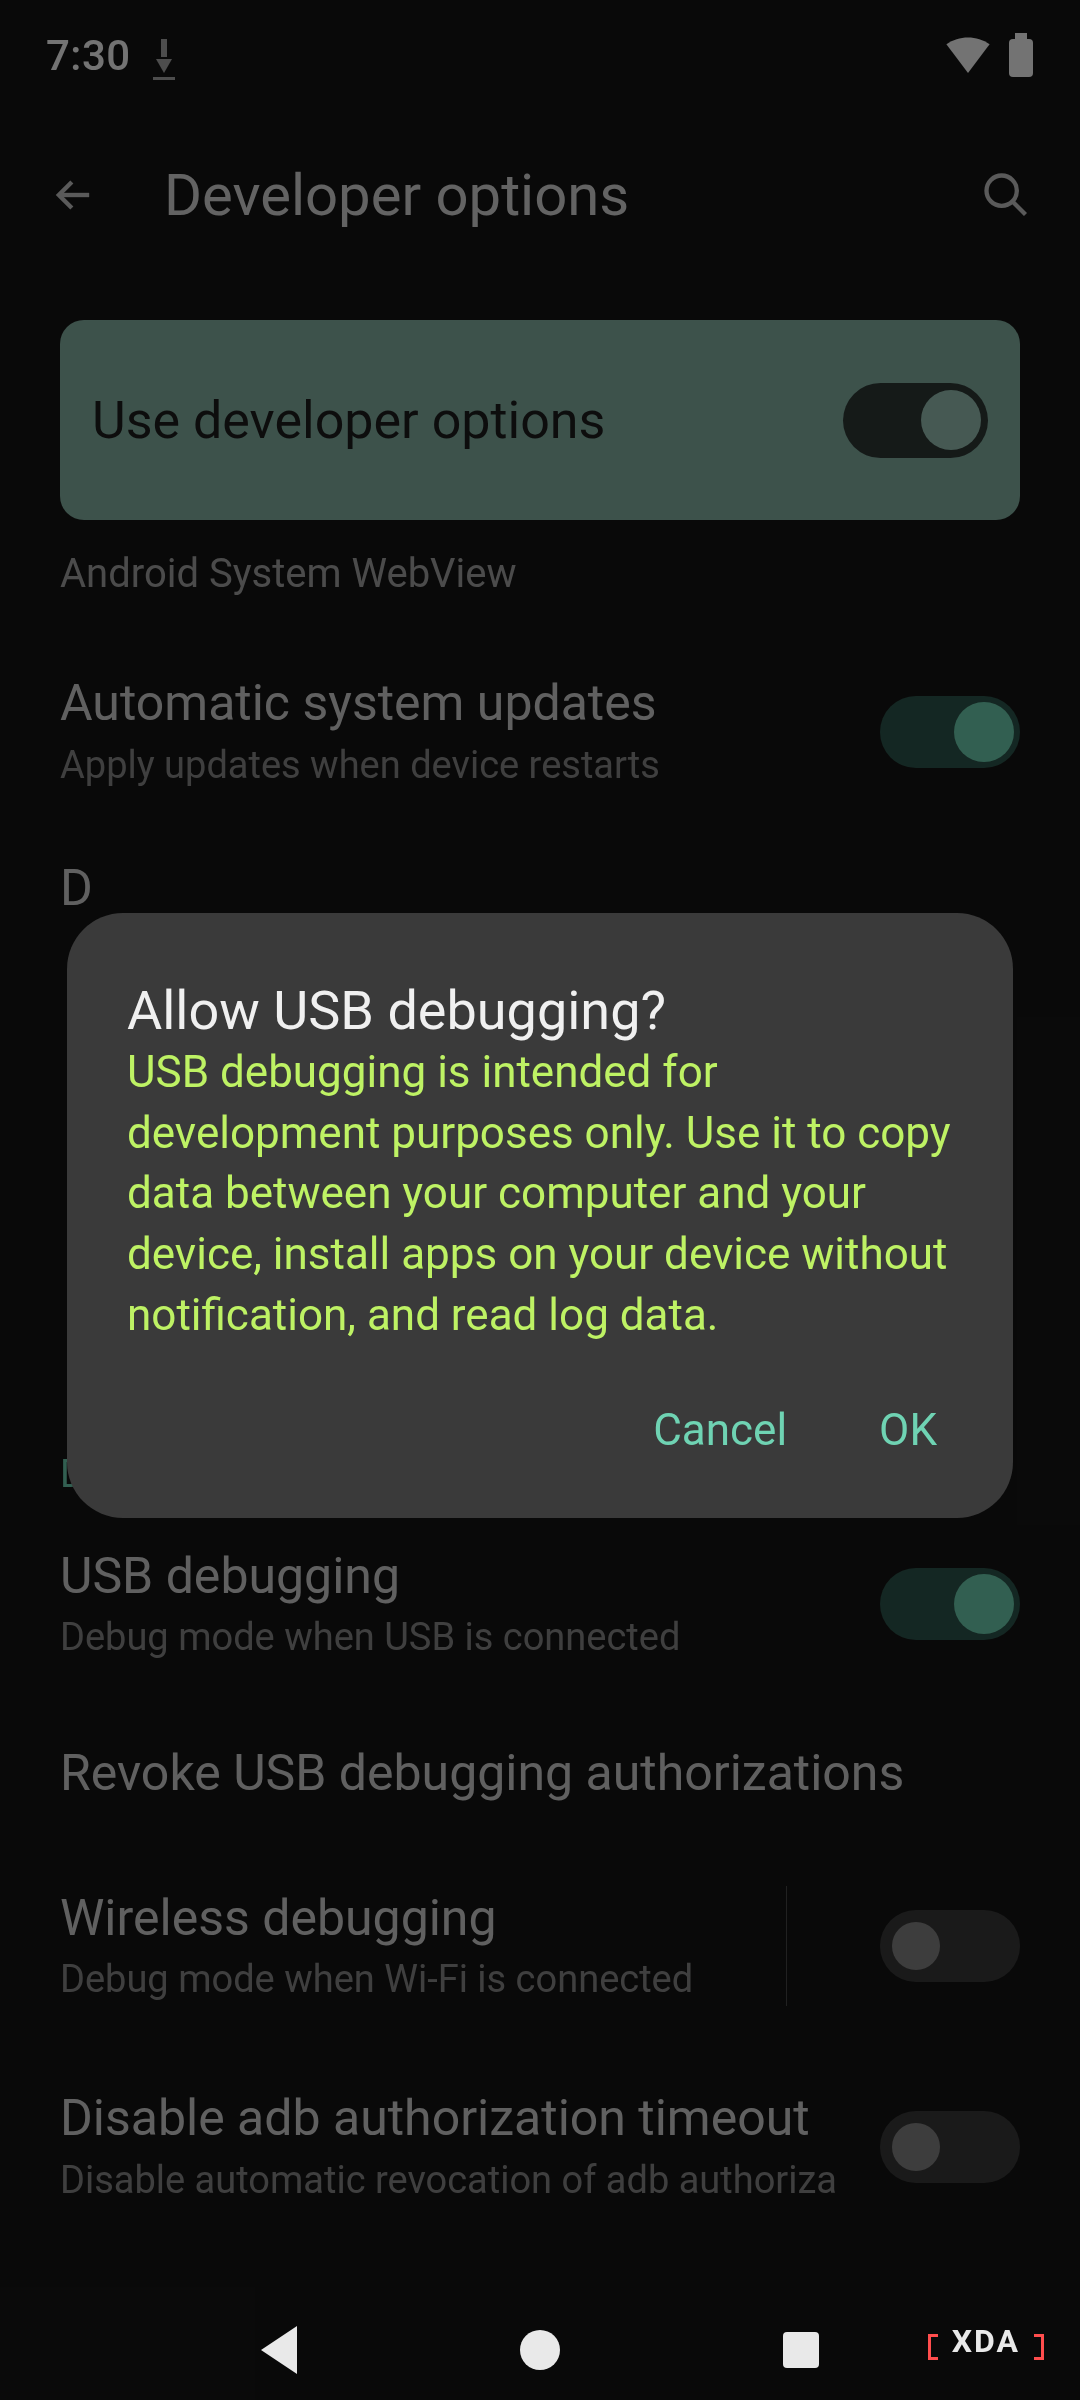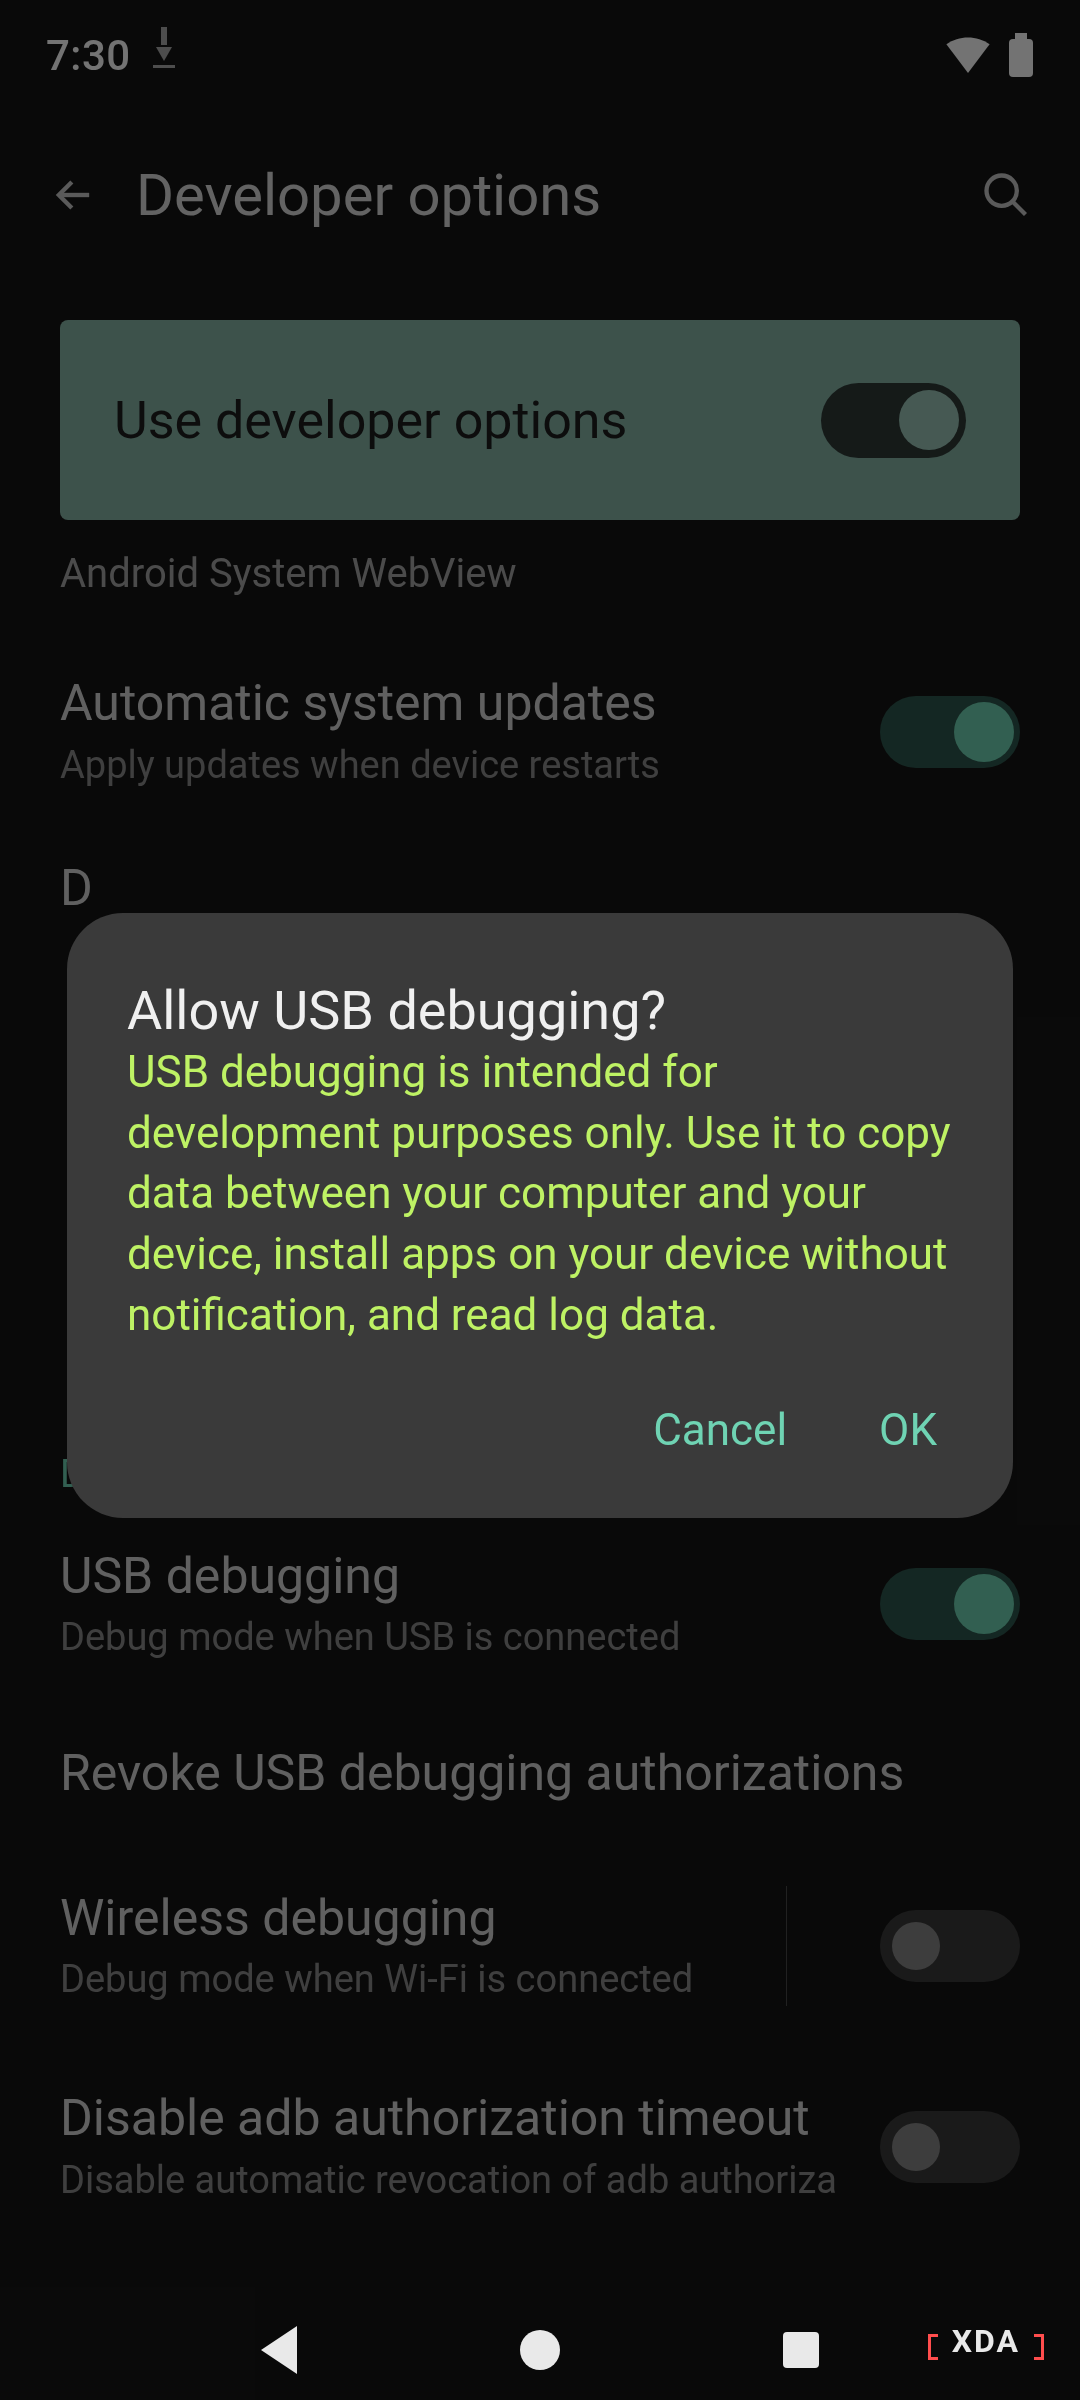--- a/index.html
+++ b/index.html
@@ -1,39 +1,39 @@
 <!DOCTYPE html>
 <html><head>
 <meta charset="utf-8">
 <style>
   *{box-sizing:border-box;margin:0;padding:0;font-family:Roboto,"Segoe UI",Arial,sans-serif;-webkit-font-smoothing:antialiased}
   html,body{width:1080px;height:2400px;background:#161616;overflow:hidden;position:relative}
 
   
   .status-bar{position:absolute;top:0;left:0;right:0;height:110px;display:flex;align-items:center;justify-content:space-between;padding:0 46px;color:#fff}
-  .status-left{display:flex;align-items:flex-start;gap:22px}
+  .status-left{display:flex;align-items:flex-end;gap:22px}
   .clock{font-size:42px;font-weight:500;letter-spacing:.5px}
   .dl-icon{display:flex;flex-direction:column;align-items:center;gap:2px;opacity:.8}
   .dl-icon .arrow{border-left:8px solid transparent;border-right:8px solid transparent;border-top:14px solid #cfcfcf}
   .dl-icon .stem{width:6px;height:18px;background:#cfcfcf;margin-top:-4px}
   .dl-icon .bar{width:22px;height:3px;background:#cfcfcf;margin-top:2px}
   .status-right{display:flex;align-items:center;gap:18px}
   .wifi-icon svg,.battery-icon svg{display:block}
 
   
-  .app-bar{position:absolute;top:130px;left:0;right:0;height:130px;display:flex;align-items:center;gap:32px;padding:0 44px;color:#c7c7c7}
+  .app-bar{position:absolute;top:130px;left:0;right:0;height:130px;display:flex;align-items:center;gap:60px;padding:0 44px;color:#c7c7c7}
   .page-title{font-size:58px;font-weight:400;color:#dcdcdc}
   .back-icon,.search-icon{width:60px;height:60px;display:flex;align-items:center;justify-content:center}
   .spacer{flex:1}
 
   
   .content{position:absolute;top:280px;left:0;right:0;bottom:0;overflow:hidden}
 
   
-  .master-card{margin:40px 60px 30px;height:200px;border-radius:8px;background:#87b6a7;display:flex;align-items:center;justify-content:space-between;padding:0 54px}
+  .master-card{margin:40px 60px 30px;height:200px;border-radius:24px;background:#87b6a7;display:flex;align-items:center;justify-content:space-between;padding:0 32px}
   .master-card .label{font-size:52px;color:#1d1d1d;font-weight:400}
   .big-switch{width:145px;height:75px;border-radius:40px;background:#2f3a37;position:relative}
   .big-switch .thumb{position:absolute;top:7px;right:7px;width:60px;height:60px;border-radius:50%;background:#9bc6b8}
 
   
   .switch{width:140px;height:72px;border-radius:40px;position:relative;flex-shrink:0}
   .switch.on{background:#2e584e}
   .switch.on .thumb{position:absolute;top:6px;right:6px;width:60px;height:60px;border-radius:50%;background:#6fd3b3}
   .switch.off{background:#3b3b3b}
   .switch.off .thumb{position:absolute;top:12px;left:12px;width:48px;height:48px;border-radius:50%;background:#888}

